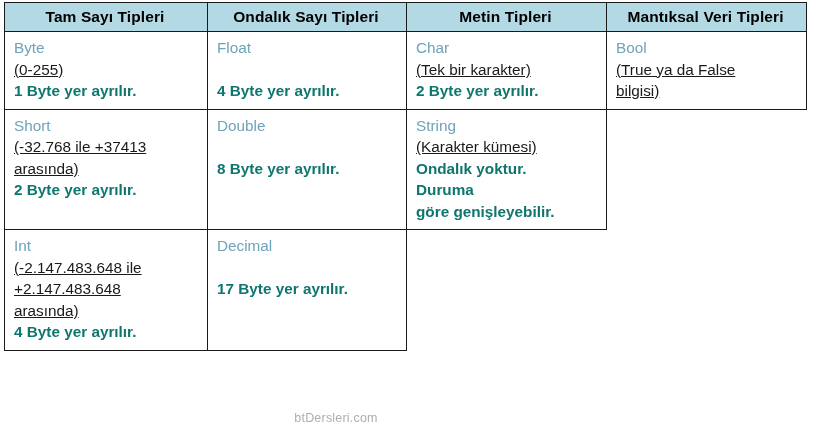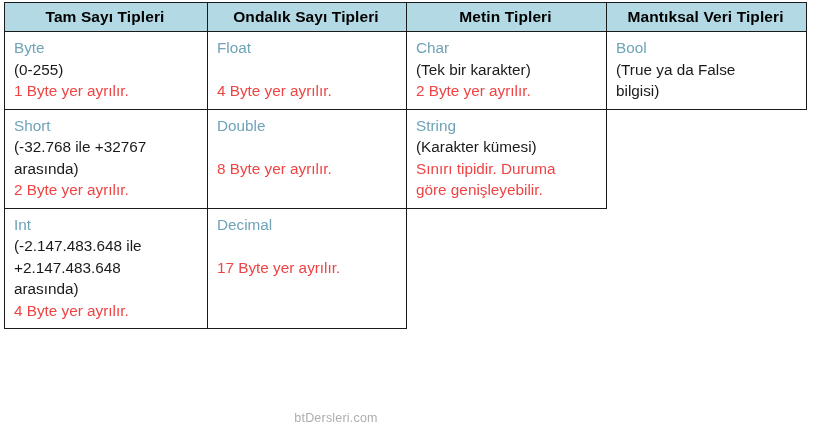--- a/index.html
+++ b/index.html
@@ -61,25 +61,27 @@
 
   .type-name {
     display: block;
     color: #6fa3b8;
     white-space: pre;
   }
   .type-desc {
     display: block;
     color: #1a1a1a;
     white-space: pre-line;
+    text-decoration: underline;
   }
   .type-size {
     display: block;
-    color: #ef4444;
+    color: #0f766e;
     white-space: pre-line;
+    font-weight: bold;
   }
   .spacer-line {
     display: block;
     height: 21.5px;
   }
 
   .watermark {
     position: absolute;
     left: 0;
     top: 411px;
@@ -130,33 +132,33 @@
         <td>
           <span class="type-name">Bool</span>
           <span class="type-desc">(True ya da False
 bilgisi)</span>
         </td>
       </tr>
 
       <tr>
         <td>
           <span class="type-name">Short</span>
-          <span class="type-desc">(-32.768 ile +32767
+          <span class="type-desc">(-32.768 ile +37413
 arasında)</span>
           <span class="type-size">2 Byte yer ayrılır.</span>
         </td>
         <td>
           <span class="type-name">Double</span>
           <span class="spacer-line"></span>
           <span class="type-size">8 Byte yer ayrılır.</span>
         </td>
         <td>
           <span class="type-name">String</span>
           <span class="type-desc">(Karakter kümesi)</span>
-          <span class="type-size">Sınırı tipidir. Duruma
+          <span class="type-size">Ondalık yoktur. Duruma
 göre genişleyebilir.</span>
         </td>
         <td class="empty"></td>
       </tr>
 
       <tr>
         <td>
           <span class="type-name">Int</span>
           <span class="type-desc">(-2.147.483.648 ile
 +2.147.483.648

